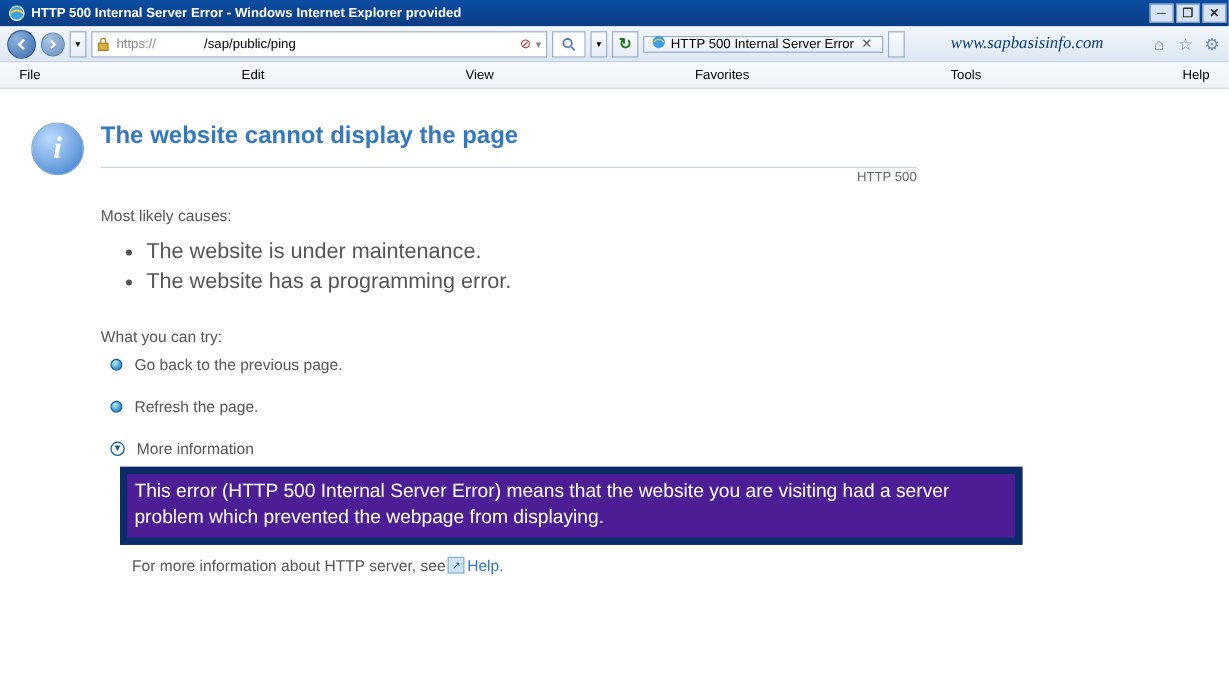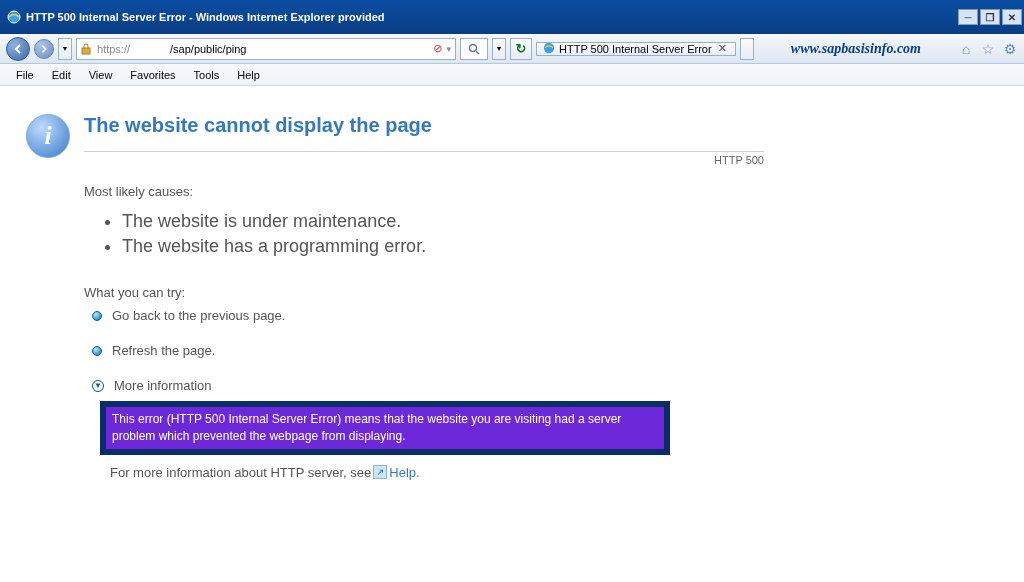--- a/index.html
+++ b/index.html
@@ -1,59 +1,59 @@
 <!DOCTYPE html>
 <html><head>
 <meta charset="utf-8">
 <style>
 * { box-sizing: border-box; margin: 0; padding: 0; }
 body { font-family: "Segoe UI", Tahoma, sans-serif; font-size: 12px; background: #fff; width: 1024px; height: 582px; overflow: hidden; }
 
 
-.titlebar { background: linear-gradient(#0a4da2, #0a3d82); height: 34px; display: flex; align-items: center; padding: 0 2px; color: #fff; font-size: 11px; font-weight: bold; }
+.titlebar { background: linear-gradient(#0a4da2, #0a3d82); height: 22px; display: flex; align-items: center; padding: 0 2px; color: #fff; font-size: 11px; font-weight: bold; }
 .titlebar .ie-icon { width: 16px; height: 16px; margin: 0 4px; display: inline-flex; align-items: center; justify-content: center; }
 .titlebar-text { flex: 1; }
 .winbtns { display: flex; gap: 2px; }
 .winbtn { width: 20px; height: 16px; background: #d6e4f5; border: 1px solid #7a9cc6; display: flex; align-items: center; justify-content: center; font-size: 10px; color: #333; }
 
 
 .navbar { background: linear-gradient(#f4f7fc, #dde7f3); height: 30px; display: flex; align-items: center; padding: 2px 6px; border-bottom: 1px solid #b8c8dc; gap: 4px; }
 .navbtn-round { width: 24px; height: 24px; border-radius: 50%; background: radial-gradient(circle at 30% 30%, #8fb3e0, #3a6aa8); border: 1px solid #2a5a98; display: flex; align-items: center; justify-content: center; color: #fff; font-size: 12px; }
 .addrbar { flex: 0 0 380px; height: 22px; background: #fff; border: 1px solid #9aafc8; display: flex; align-items: center; padding: 0 4px; font-size: 11px; }
 .addrbar .lock { width: 12px; height: 12px; margin-right: 4px; }
 .addrbar input { border: none; outline: none; flex: 1; font-size: 11px; font-family: inherit; }
 .searchbox { width: 28px; height: 22px; background: #fff; border: 1px solid #9aafc8; display: flex; align-items: center; justify-content: center; }
 .dropbtn { width: 14px; height: 22px; background: linear-gradient(#fafcff,#e6edf6); border: 1px solid #9aafc8; display: flex; align-items: center; justify-content: center; font-size: 8px; }
 .refreshbtn { width: 22px; height: 22px; background: linear-gradient(#fafcff,#e6edf6); border: 1px solid #9aafc8; display: flex; align-items: center; justify-content: center; color: #1a7a1a; font-weight: bold; font-size: 13px; }
 .tab { height: 14px; background: linear-gradient(#fdfdfe,#e8eef6); border: 1px solid #9aafc8; display: flex; align-items: center; padding: 0 6px; gap: 4px; font-size: 11px; max-width: 220px; }
 .tab .tabclose { font-size: 11px; color: #555; padding: 0 2px; }
 .newtab { width: 14px; height: 22px; background: linear-gradient(#fafcff,#e6edf6); border: 1px solid #9aafc8; }
-.brand { flex: 1; text-align: center; color: #0a3d82; font-weight: bold; font-style: italic; font-size: 14px; font-family: Georgia, serif; }
+.brand { flex: 1; text-align: center; color: #0a3d82; font-weight: normal; font-style: italic; font-size: 14px; font-family: Georgia, serif; }
 .toolicons { display: flex; gap: 6px; align-items: center; color: #6a89ac; font-size: 14px; }
 .toolicons span { width: 16px; text-align: center; }
 
 
-.menubar { background: linear-gradient(#f7fafc,#eef3f9); height: 22px; display: flex; align-items: center; padding: 4px 8px; border-bottom: 1px solid #c9d6e6; font-size: 11px; gap: 2px; }
+.menubar { background: linear-gradient(#f7fafc,#eef3f9); height: 22px; display: flex; align-items: center; padding: 4px 8px; border-bottom: 1px solid #c9d6e6; font-size: 11px; gap: 2px; justify-content: space-between; }
 .menuitem { padding: 2px 8px; }
 
 
 .content { padding: 28px 0 0 26px; color: #444; }
 .hdr { display: flex; align-items: flex-start; gap: 14px; }
 .info-icon { width: 44px; height: 44px; border-radius: 50%; background: radial-gradient(circle at 35% 30%, #bcdcff, #3a7ac8); display: flex; align-items: center; justify-content: center; color: #fff; font-family: Georgia, serif; font-size: 26px; font-weight: bold; font-style: italic; border: 1px solid #7aa8d8; }
 .main { width: 680px; }
 h1 { color: #3478c0; font-weight: bold; font-size: 20px; margin-bottom: 14px; }
 .hr { border: none; border-top: 1px solid #c6d2e0; margin-bottom: 2px; }
 .httpcode { text-align: right; font-size: 11px; color: #666; margin-bottom: 18px; }
 .section-title { font-size: 13px; margin-bottom: 8px; color: #555; }
 ul.causes { list-style: disc; margin: 12px 0 28px 38px; font-size: 18px; color: #555; }
 ul.causes li { margin-bottom: 4px; }
 .tryitem { display: flex; align-items: center; gap: 10px; margin: 0 0 20px 8px; font-size: 13px; color: #555; }
 .bullet-blue { width: 10px; height: 10px; border-radius: 50%; background: radial-gradient(circle at 35% 30%, #aeeeff, #0a6aa8); border: 1px solid #0a5a98; flex-shrink: 0; }
 .bullet-arrow { width: 12px; height: 12px; border-radius: 50%; background: #fff; border: 1px solid #0a5a98; display: flex; align-items: center; justify-content: center; font-size: 8px; color: #0a5a98; flex-shrink: 0; }
-.infobox { border: 6px solid #0a2d6a; background: #6d28d9; color: #fff; font-size: 12px; padding: 4px 6px; margin: 4px 0 10px 16px; line-height: 1.4; width: 570px; }
+.infobox { border: 6px solid #0a2d6a; background: #4c1d95; color: #fff; font-size: 16px; padding: 4px 6px; margin: 4px 0 10px 16px; line-height: 1.4; width: 752px; }
 .helpline { margin-left: 26px; font-size: 13px; color: #555; display: flex; align-items: center; gap: 2px; }
 .helplink { color: #3478c0; display: inline-flex; align-items: center; gap: 2px; }
 .helplink-icon { width: 14px; height: 14px; background: #cde4f7; border: 1px solid #8ab4d8; display: inline-flex; align-items: center; justify-content: center; font-size: 9px; color: #2a6aa8; }
 </style>
 </head>
 <body>
 
 <div class="titlebar">
   <span class="ie-icon">
     <svg width="14" height="14" viewBox="0 0 14 14">

